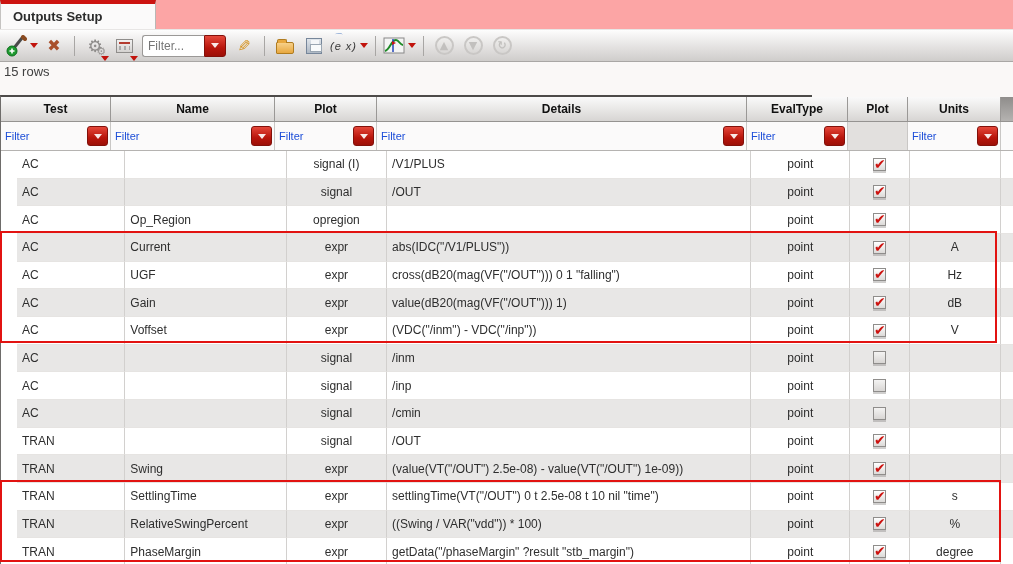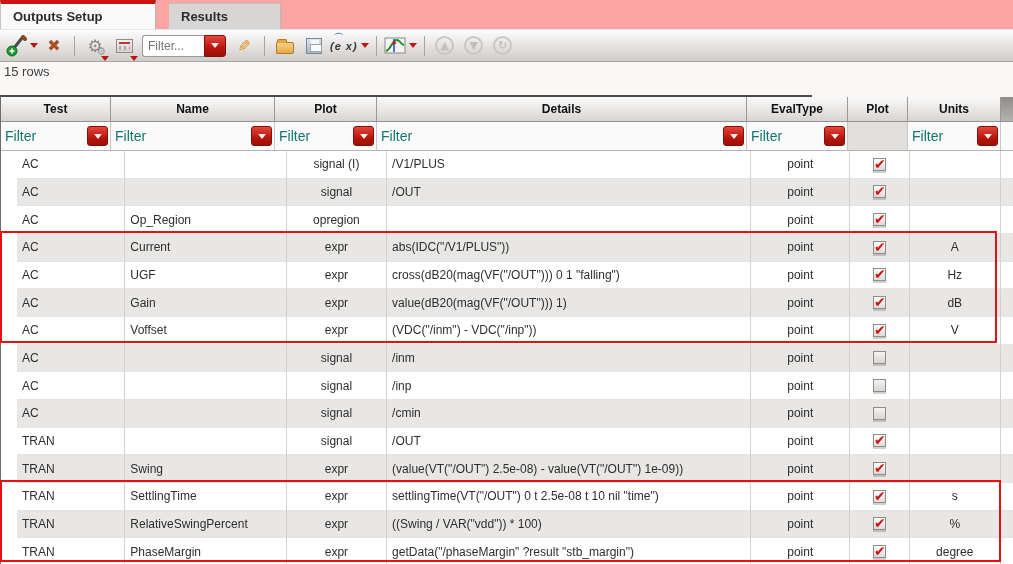--- a/index.html
+++ b/index.html
@@ -43,41 +43,41 @@
   .btn-red .tri { width:0; height:0; border-left:4px solid transparent; border-right:4px solid transparent;
                   border-top:5px solid #fff; opacity:.9; }
   .icon-wand { color:#d79420; font-size:16px; transform:rotate(90deg); }
   .icon-folder { width:18px; height:12px; background:linear-gradient(#f7d089,#e8a83f); border:1px solid #b07c20;
                  border-radius:1px 2px 2px 1px; position:relative; margin-top:4px; }
   .icon-folder::before { content:""; position:absolute; top:-4px; left:0; width:8px; height:3px;
                          background:#e8a83f; border:1px solid #b07c20; border-bottom:none; border-radius:2px 2px 0 0; }
   .icon-save { width:16px; height:16px; background:linear-gradient(#dfe4ea,#aeb8c4); border:1px solid #76869a; position:relative; }
   .icon-save::before { content:""; position:absolute; top:1px; left:4px; width:8px; height:5px; background:#f4f6f8; }
   .icon-save::after { content:""; position:absolute; bottom:1px; left:3px; width:10px; height:6px; background:#f8fafb; border:1px solid #9aa6b2; }
-  .icon-expr { font-size:11px; font-style:italic; font-weight:bold; color:#3a3a3a; letter-spacing:1px; position:relative; }
+  .icon-expr { font-size:11px; font-style:italic; font-weight:normal; color:#3a3a3a; letter-spacing:1px; position:relative; }
   .icon-expr::before { content:"⌒"; position:absolute; top:-9px; left:2px; color:#5b86c6; font-size:10px; }
   .disabled-circle { width:19px; height:19px; border-radius:50%; border:2px solid #c9c7c5;
                      background:linear-gradient(#efeeed,#d9d7d5); color:#c2c0be; font-size:11px;
                      display:flex; align-items:center; justify-content:center; font-weight:bold; }
 
   
   .rows-label { position:absolute; top:64px; left:4px; font-size:13px; color:#404040; }
 
   
   .grid { position:absolute; top:95px; left:0; width:812px; height:469px; background:#fff;
           border-top:2px solid #4d4b49; border-left:1px solid #6e6c6a; }
   .hrow, .frow, .trow { display:flex; width:1012px; }
   .hrow { height:25px; background:linear-gradient(#fafafa,#d7d5d3); border-bottom:1px solid #959391; }
   .hcell { display:flex; align-items:center; justify-content:center; font-weight:bold; font-size:12px;
            color:#111; border-right:1px solid #9a9896; height:100%;
            background:linear-gradient(#fafafa,#d7d5d3); }
   .hcell.stub { background:linear-gradient(#8f8d8b,#b5b3b1); }
   .frow { height:29px; border-bottom:1px solid #b5b3b1; background:#f6f5f4; }
   .fcell { position:relative; border-right:1px solid #c9c7c5; height:100%; background:#fbfafa;
-           display:flex; align-items:center; padding-left:4px; color:#0f766e; font-size:14px;text-align:center; }
+           display:flex; align-items:center; padding-left:4px; color:#1d4ed8; font-size:11px;text-align:center; }
   .fcell.nofilter { background:#e2e0de; }
   .fcell .btn-red { position:absolute; right:2px; top:4px; width:21px; height:20px; border:1px solid #82100a;
                     border-radius:3px; background:linear-gradient(#e5473a,#b8150c 60%,#9c0f07);
                     display:flex; align-items:center; justify-content:center; }
   .tbody { width:1012px; }
   .trow { height:27.66px;padding-left:16px; }
   .trow.odd .tcell { background:#e8e7e6; }
   .tcell { border-right:1px solid #d2d0ce; border-bottom:1px solid #e6e4e2; height:100%;
            display:flex; align-items:center; padding:0 5px; color:#2e2e2e; background:#fff;
            white-space:nowrap; overflow:hidden; font-size:12px; }
@@ -95,23 +95,20 @@
   #hl1 { top:231px; left:0px; width:997px; height:112px; }
   #hl2 { top:480px; left:0px; width:1001px; height:82px; }
 </style>
 </head>
 <body>
 
 <div class="tabbar">
   <div class="tab active">
     <span>Outputs Setup</span>
   </div>
-  <div class="tab inactive">
-    <span>Results</span>
-  </div>
 </div>
 
 <div class="toolbar">
   <div class="tbtn">
     <svg width="22" height="22" viewBox="0 0 22 22">
       <path d="M17 3 L9 13" stroke="#4a4a4a" stroke-width="3" stroke-linecap="round"></path>
       <path d="M18 2 L20 4" stroke="#8a4a20" stroke-width="4" stroke-linecap="round"></path>
       <circle cx="7" cy="16" r="5" fill="#1f9a30" stroke="#0c6e1c"></circle>
       <path d="M7 13.5 V18.5 M4.5 16 H9.5" stroke="#fff" stroke-width="1.6"></path>
     </svg>

